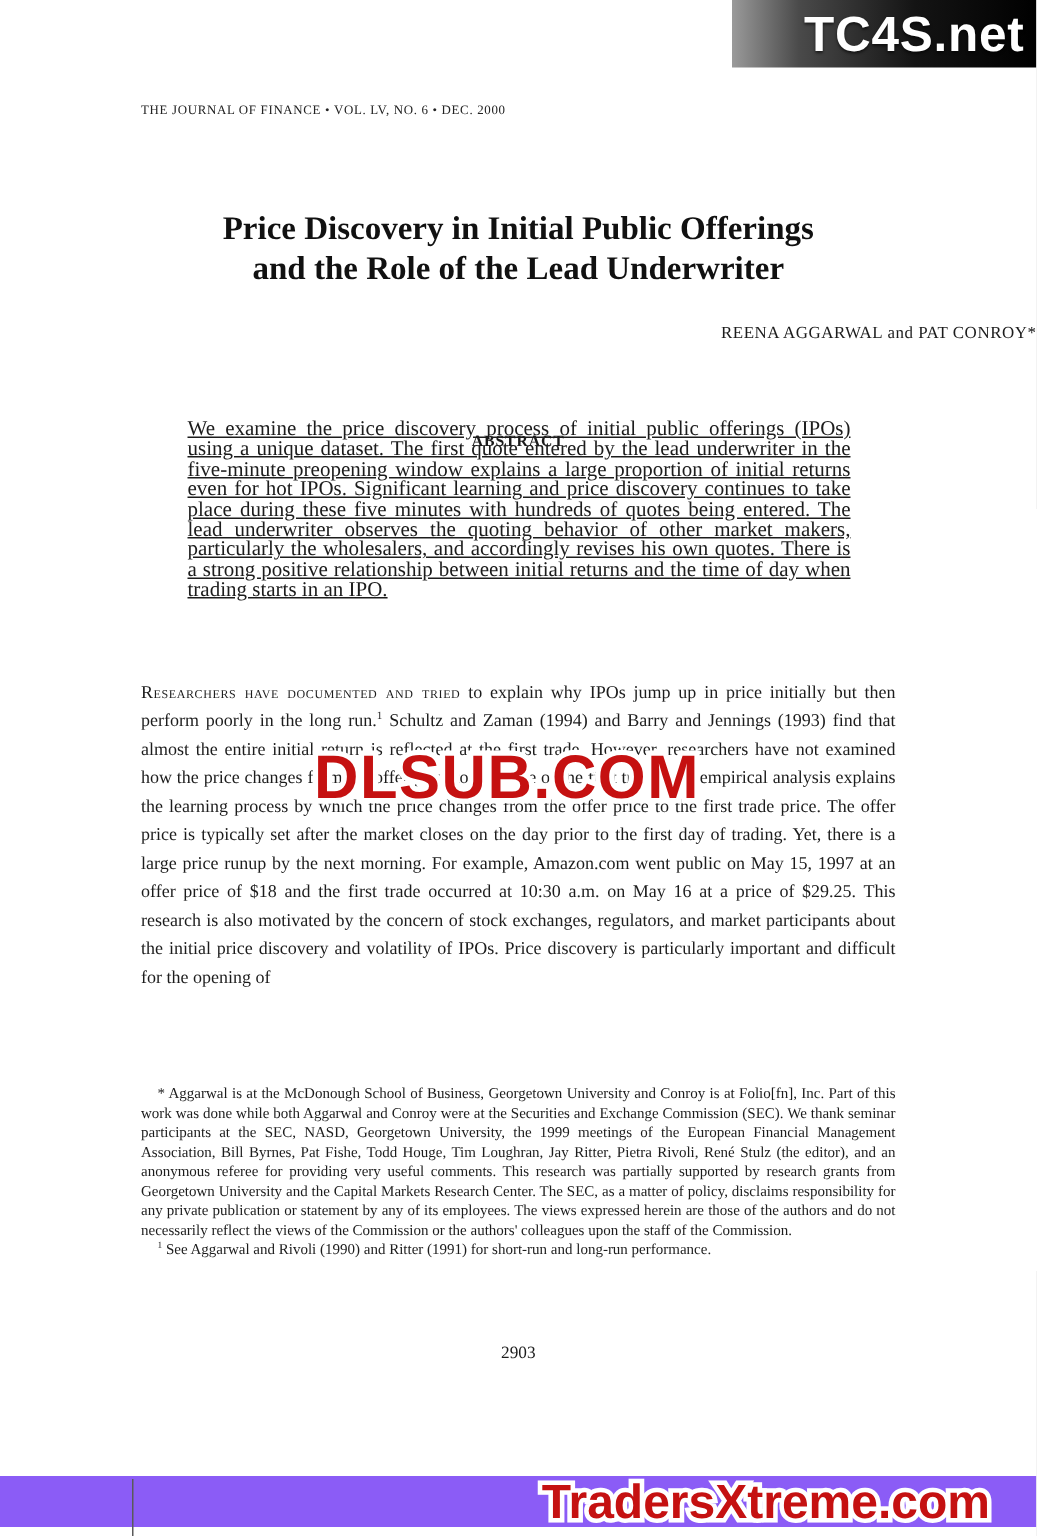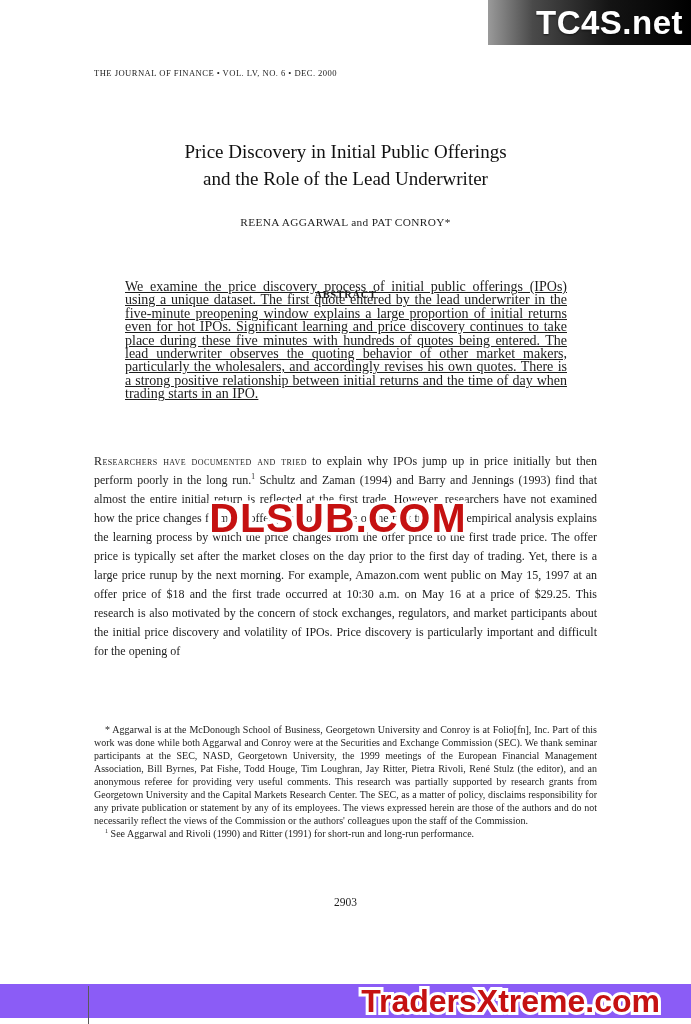--- a/index.html
+++ b/index.html
@@ -13,27 +13,27 @@
     color:#1c1c1c;
   }
   .journal-line{
     position:absolute;top:68px;left:94px;
     font-size:8.6px;letter-spacing:0.45px;
     color:#222;
   }
   .title{
     position:absolute;top:138px;left:0;right:0;
     text-align:center;
-    font-size:19px;font-weight:normal;line-height:27px;
+    font-size:22px;font-weight:bold;line-height:27px;
     color:#111;
   }
   .title span{display:block;}
   .authors{
     position:absolute;top:216px;left:0;right:0;
-    text-align:center;
+    text-align:right;
     font-size:11.3px;letter-spacing:0.35px;
   }
   .abstract-heading{
     position:absolute;top:259px;left:0;right:0;
     text-align:center;
     font-size:10.5px;font-weight:bold;letter-spacing:0.6px;margin-top:30px;
   }
   .abstract{
     position:absolute;top:280px;left:125px;width:442px;
     font-size:14px;line-height:13.4px;

